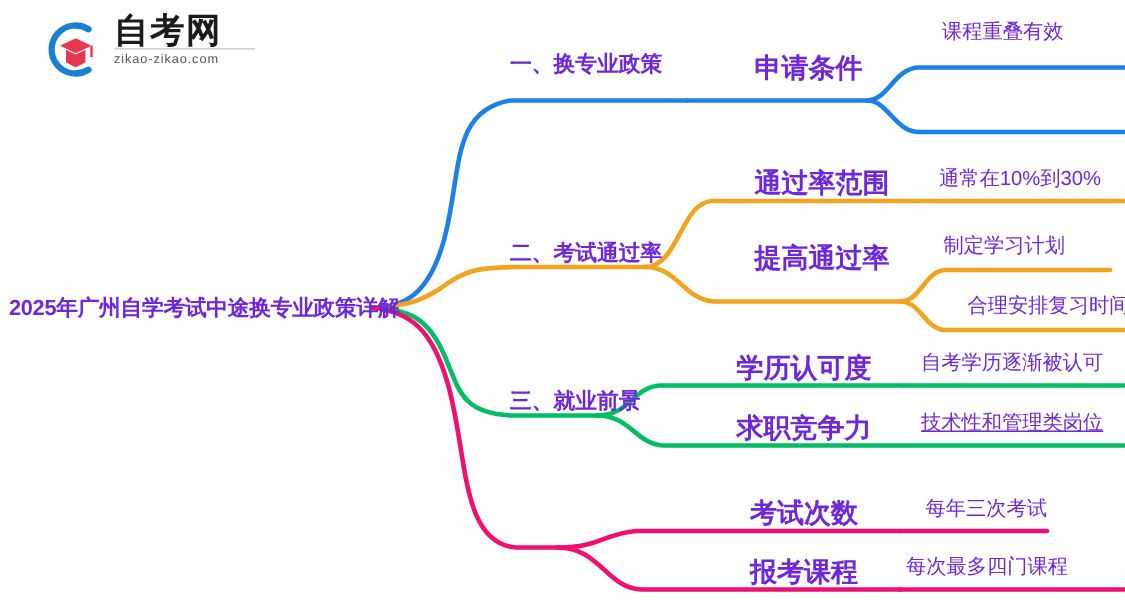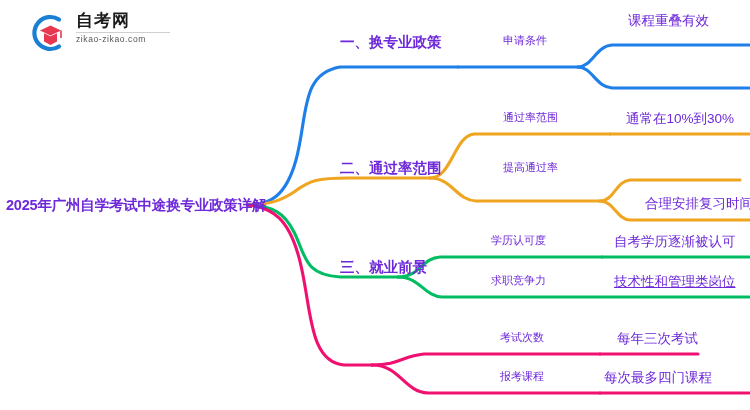--- a/index.html
+++ b/index.html
@@ -35,21 +35,21 @@
     left: 0; top: 4px;
     width: 42px; height: 42px;
   }
   .logo-text {
     position: absolute;
     left: 48px;
     top: 3px;
     width: 96px;
   }
   .logo-cn {
-    font-size: 17px;
+    font-size: 23px;
     font-weight: bold;
     color: #1b1b1b;
     letter-spacing: 1px;
     line-height: 20px;
     white-space: nowrap;
     font-family: Liberation Serif, serif;
   }
   .logo-rule {
     height: 1px;
     background: #cfcfcf;
@@ -74,22 +74,22 @@
     font-size: 14.5px;
     font-weight: bold;
     letter-spacing: -0.2px;
     text-align: right;
   }
   .lvl1 {
     font-size: 14.5px;
     font-weight: bold;
   }
   .lvl2 {
-    font-size: 11px;
-    font-weight: normal;
+    font-size: 18px;
+    font-weight: bold;
   }
   .lvl3 {
     font-size: 13.5px;
     font-weight: normal;
   }
 </style>
 </head>
 <body>
 
 <div id="canvas">
@@ -133,24 +133,25 @@
     <path d="M600,354 L698,354" fill="none" stroke="#f01070" stroke-width="3.1" stroke-linecap="round"></path>
     <path d="M600,393 L749,393" fill="none" stroke="#f01070" stroke-width="3.1" stroke-linecap="round"></path>
   </svg>
 
   <div class="node root" style="left:6px; top:196px;">2025年广州自学考试中途换专业政策详解</div>
 
   <div class="node lvl1" style="left:340px; top:33px;">一、换专业政策</div>
   <div class="node lvl2" style="left:503px; top:33px;">申请条件</div>
   <div class="node lvl3" style="left:628px; top:12px;">课程重叠有效</div>
 
-  <div class="node lvl1" style="left:340px; top:159px;">二、通过率范围</div>
+  <div class="node lvl1" style="left:340px; top:159px;">二、考试通过率</div>
   <div class="node lvl2" style="left:503px; top:110px;">通过率范围</div>
   <div class="node lvl3" style="left:626px; top:110px;">通常在10%到30%</div>
   <div class="node lvl2" style="left:503px; top:160px;">提高通过率</div>
+  <div class="node lvl3" style="left:629px; top:155px;">制定学习计划</div>
   <div class="node lvl3" style="left:629px; top:195px;margin-left:16px;">合理安排复习时间</div>
 
   <div class="node lvl1" style="left:340px; top:258px;">三、就业前景</div>
   <div class="node lvl2" style="left:491px; top:233px;">学历认可度</div>
   <div class="node lvl3" style="left:614px; top:233px;">自考学历逐渐被认可</div>
   <div class="node lvl2" style="left:491px; top:273px;">求职竞争力</div>
   <div class="node lvl3" style="left:614px; top:273px;text-decoration:underline;">技术性和管理类岗位</div>
 
   <div class="node lvl2" style="left:500px; top:330px;">考试次数</div>
   <div class="node lvl3" style="left:617px; top:330px;">每年三次考试</div>

